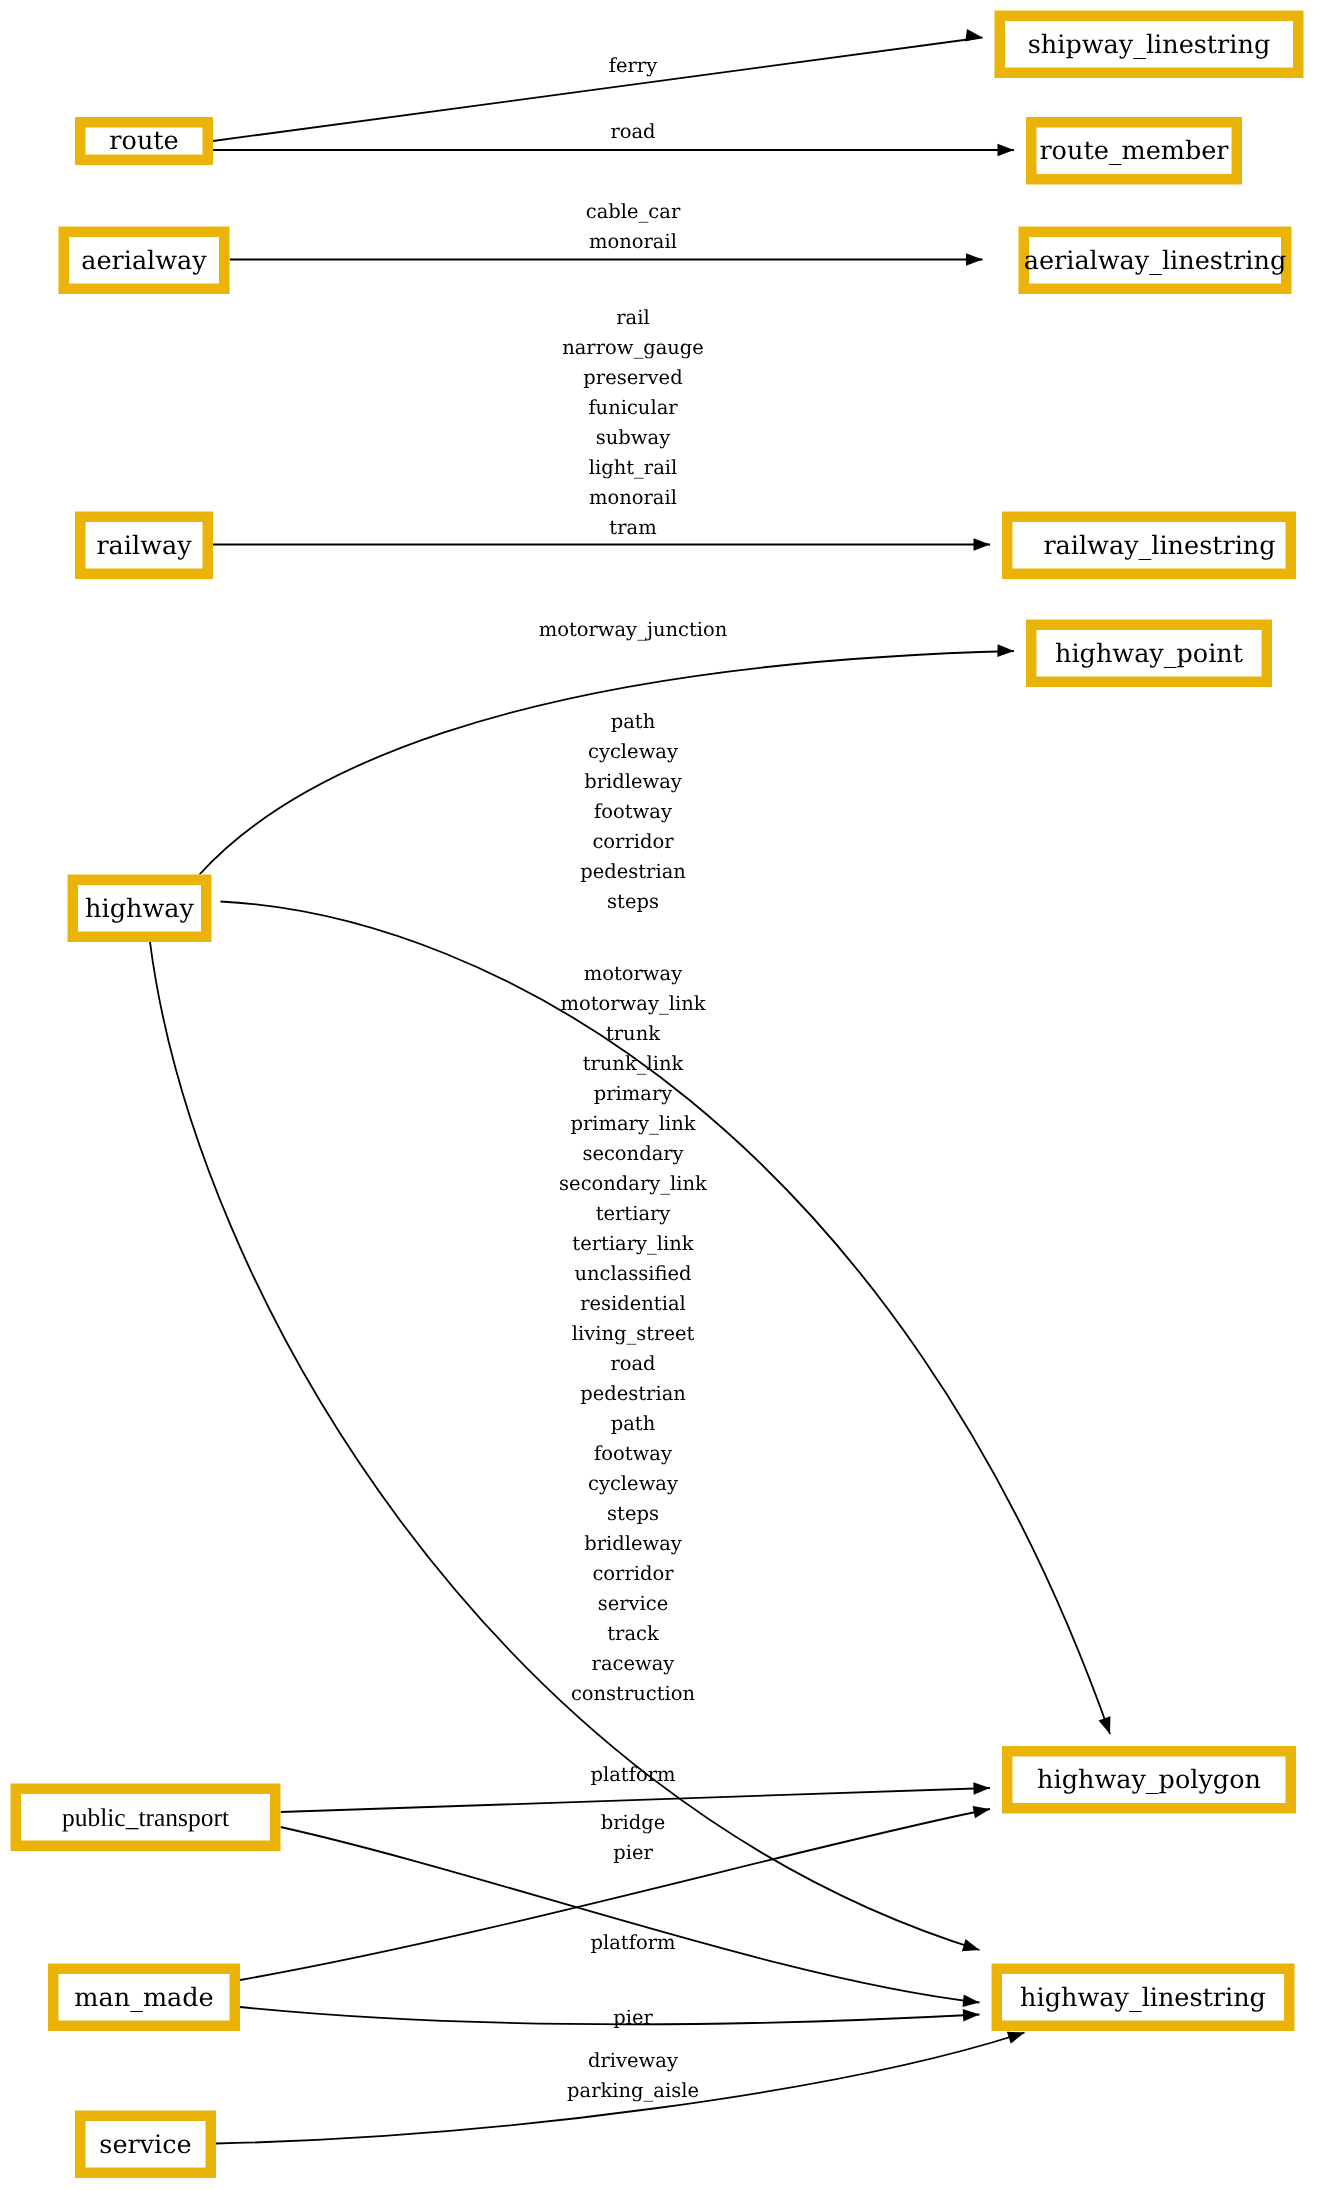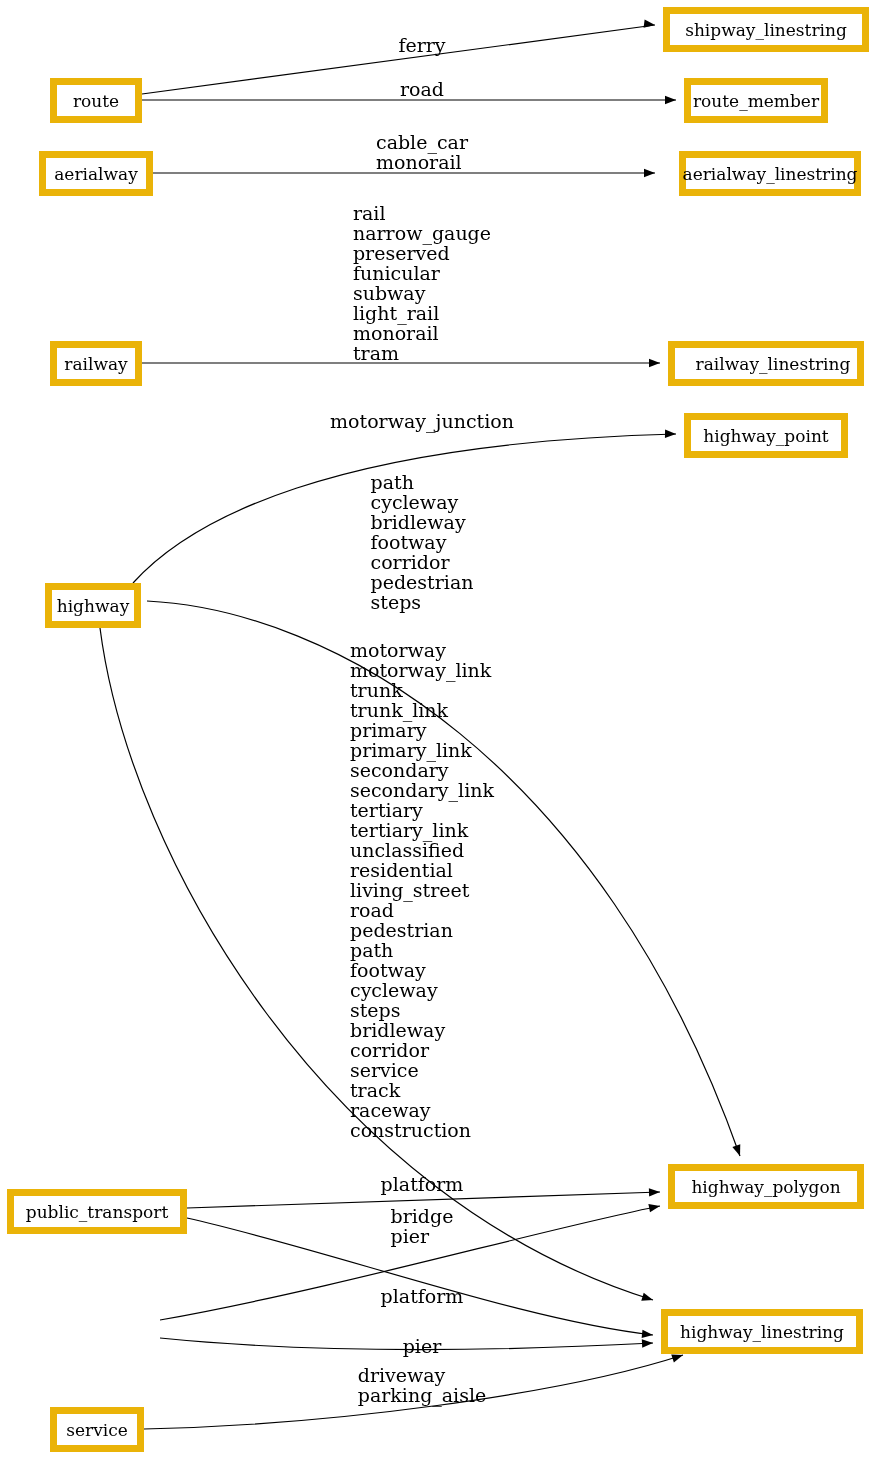--- a/index.html
+++ b/index.html
@@ -32,23 +32,23 @@
     font-family: "DejaVu Serif", serif;
     display: flex;
     align-items: center;
     justify-content: center;
     white-space: nowrap;
     z-index: 2;
   }
   .edge-label {
     position: absolute;
     color: #000000;
-    font-size: 19px;
+    font-size: 13px;
     font-family: "DejaVu Serif", serif;
-    text-align: left;
+    text-align: center;
     white-space: pre;
     line-height: 20px;
     z-index: 3;
     transform: translateX(-50%);
   }
 </style>
 </head>
 <body>
 
 <div id="stage">
@@ -123,21 +123,21 @@
 track
 raceway
 construction</div>
     <div class="edge-label" style="left: 422px; top: 1174px;">platform</div>
     <div class="edge-label" style="left: 422px; top: 1286px;">platform</div>
     <div class="edge-label" style="left: 422px; top: 1206px;">bridge
 pier</div>
     <div class="edge-label" style="left: 422px; top: 1336px;">pier</div>
     <div class="edge-label" style="left: 422px; top: 1365px;">driveway
 parking_aisle</div>
-    <div class="node" style="left: 50px; top: 78px; width: 92px; height: 45px;">
+    <div class="node" style="left: 50px; top: 78px; width: 92px; height: 32px;">
       <span>route</span>
     </div>
     <div class="node" style="left: 663px; top: 7px; width: 206px; height: 45px;">
       <span>shipway_linestring</span>
     </div>
     <div class="node" style="left: 684px; top: 78px; width: 144px; height: 45px;">
       <span>route_member</span>
     </div>
     <div class="node" style="left: 39px; top: 151px; width: 114px; height: 45px;">
       <span>aerialway</span>
@@ -153,22 +153,25 @@
     </div>
     <div class="node" style="left: 684px; top: 413px; width: 164px; height: 45px;">
       <span>highway_point</span>
     </div>
     <div class="node" style="left: 45px; top: 583px; width: 96px; height: 45px;">
       <span>highway</span>
     </div>
     <div class="node" style="left: 668px; top: 1164px; width: 196px; height: 45px;">
       <span>highway_polygon</span>
     </div>
-    <div class="node" style="left: 7px; top: 1189px; width: 180px; height: 45px;">
+    <div class="node" style="left: 7px; top: 1189px; width: 180px; height: 45px; font-family: Liberation Serif, serif;">
       <span>public_transport</span>
+    </div>
+    <div class="node" style="left: 32px; top: 1309px; width: 128px; height: 45px;">
+      <span>man_made</span>
     </div>
     <div class="node" style="left: 661px; top: 1309px; width: 202px; height: 45px;">
       <span>highway_linestring</span>
     </div>
     <div class="node" style="left: 50px; top: 1407px; width: 94px; height: 45px;">
       <span>service</span>
     </div>
   </div>
 
 </body></html>

